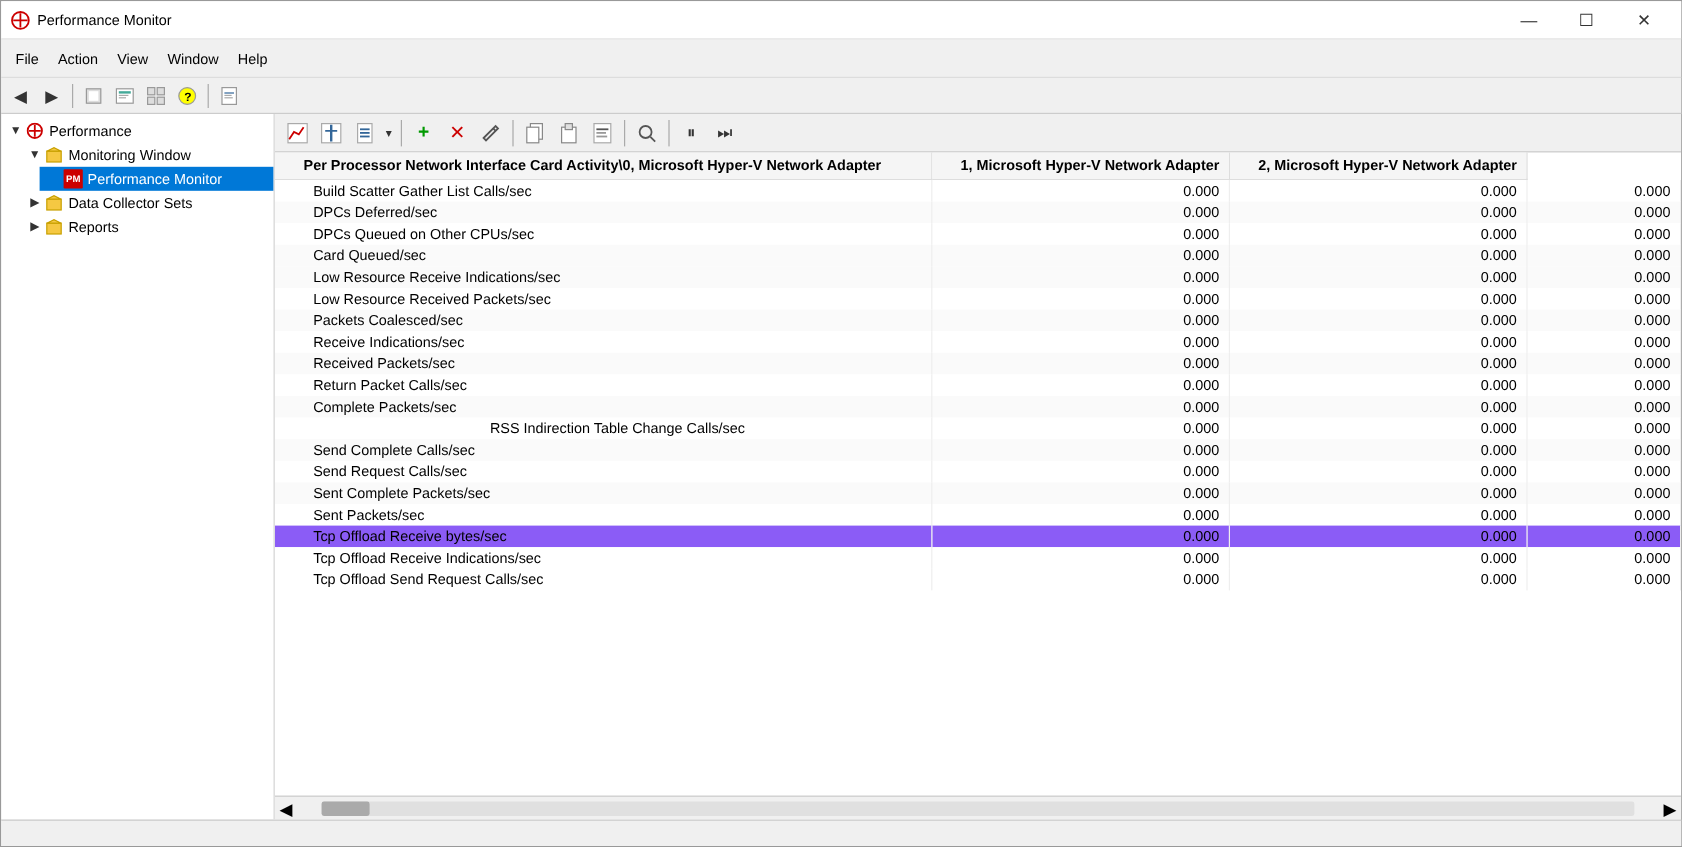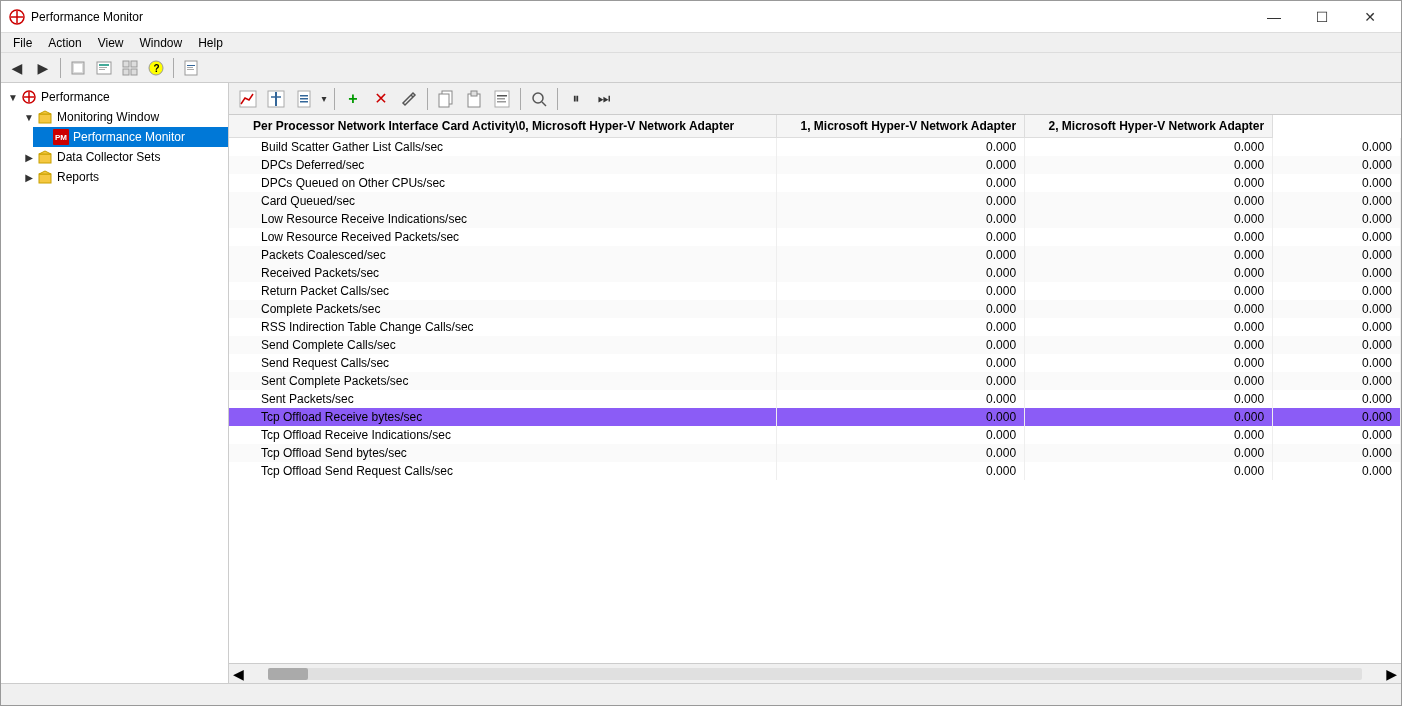--- a/index.html
+++ b/index.html
@@ -8,21 +8,21 @@
     .window { width: 1402px; height: 706px; background: #f0f0f0; border: 1px solid #999; display: flex; flex-direction: column; }
 
     
     .title-bar { background: #fff; height: 32px; display: flex; align-items: center; padding: 0 8px; border-bottom: 1px solid #ddd; }
     .title-bar-icon { width: 16px; height: 16px; margin-right: 6px; display: flex; align-items: center; justify-content: center; }
     .title-bar-text { flex: 1; font-size: 12px; color: #000; }
     .title-bar-controls { display: flex; gap: 2px; }
     .title-btn { width: 46px; height: 32px; border: none; background: transparent; cursor: pointer; font-size: 14px; display: flex; align-items: center; justify-content: center; color: #333; }
 
     
-    .menu-bar { background: #f0f0f0; height: 20px; display: flex; align-items: center; padding: 0 4px; border-bottom: 1px solid #ddd; }
+    .menu-bar { background: #f0f0f0; height: 32px; display: flex; align-items: center; padding: 0 4px; border-bottom: 1px solid #ddd; }
     .menu-item { padding: 2px 8px; cursor: pointer; font-size: 12px; color: #000; }
 
     
     .toolbar { background: #f0f0f0; height: 30px; display: flex; align-items: center; padding: 0 4px; border-bottom: 1px solid #ccc; gap: 2px; }
     .tool-btn { width: 24px; height: 24px; border: 1px solid transparent; background: transparent; cursor: pointer; display: flex; align-items: center; justify-content: center; font-size: 14px; color: #333; }
     .tool-separator { width: 1px; height: 20px; background: #aaa; margin: 0 3px; }
 
     
     .main { display: flex; flex: 1; overflow: hidden; }
 
@@ -305,40 +305,46 @@
                 <td class="col-val">0.000</td>
                 <td class="col-val">0.000</td>
                 <td class="col-val">0.000</td>
               </tr>
               <tr style="background: rgb(250, 250, 250);">
                 <td class="col-metric" style="padding-left: 32px;">Packets Coalesced/sec</td>
                 <td class="col-val">0.000</td>
                 <td class="col-val">0.000</td>
                 <td class="col-val">0.000</td>
               </tr>
+              <tr style="background: rgb(255, 255, 255);">
+                <td class="col-metric" style="padding-left: 32px;">Receive Indications/sec</td>
+                <td class="col-val">0.000</td>
+                <td class="col-val">0.000</td>
+                <td class="col-val">0.000</td>
+              </tr>
               <tr style="background: rgb(250, 250, 250);">
                 <td class="col-metric" style="padding-left: 32px;">Received Packets/sec</td>
                 <td class="col-val">0.000</td>
                 <td class="col-val">0.000</td>
                 <td class="col-val">0.000</td>
               </tr>
               <tr style="background: rgb(255, 255, 255);">
                 <td class="col-metric" style="padding-left: 32px;">Return Packet Calls/sec</td>
                 <td class="col-val">0.000</td>
                 <td class="col-val">0.000</td>
                 <td class="col-val">0.000</td>
               </tr>
               <tr style="background: rgb(250, 250, 250);">
                 <td class="col-metric" style="padding-left: 32px;">Complete Packets/sec</td>
                 <td class="col-val">0.000</td>
                 <td class="col-val">0.000</td>
                 <td class="col-val">0.000</td>
               </tr>
               <tr style="background: rgb(255, 255, 255);">
-                <td class="col-metric" style="padding-left: 32px;">RSS Indirection Table Change Calls/sec</td>
+                <td class="col-metric" style="padding-left: 32px; text-align: center;">RSS Indirection Table Change Calls/sec</td>
                 <td class="col-val">0.000</td>
                 <td class="col-val">0.000</td>
                 <td class="col-val">0.000</td>
               </tr>
               <tr style="background: rgb(250, 250, 250);">
                 <td class="col-metric" style="padding-left: 32px;">Send Complete Calls/sec</td>
                 <td class="col-val">0.000</td>
                 <td class="col-val">0.000</td>
                 <td class="col-val">0.000</td>
               </tr>
@@ -361,26 +367,20 @@
                 <td class="col-val">0.000</td>
               </tr>
               <tr style="background: #8b5cf6;">
                 <td class="col-metric" style="padding-left: 32px;">Tcp Offload Receive bytes/sec</td>
                 <td class="col-val">0.000</td>
                 <td class="col-val">0.000</td>
                 <td class="col-val">0.000</td>
               </tr>
               <tr style="background: rgb(255, 255, 255);">
                 <td class="col-metric" style="padding-left: 32px;">Tcp Offload Receive Indications/sec</td>
-                <td class="col-val">0.000</td>
-                <td class="col-val">0.000</td>
-                <td class="col-val">0.000</td>
-              </tr>
-              <tr style="background: rgb(250, 250, 250);">
-                <td class="col-metric" style="padding-left: 32px;">Tcp Offload Send bytes/sec</td>
                 <td class="col-val">0.000</td>
                 <td class="col-val">0.000</td>
                 <td class="col-val">0.000</td>
               </tr>
               <tr style="background: rgb(255, 255, 255);">
                 <td class="col-metric" style="padding-left: 32px;">Tcp Offload Send Request Calls/sec</td>
                 <td class="col-val">0.000</td>
                 <td class="col-val">0.000</td>
                 <td class="col-val">0.000</td>
               </tr>

